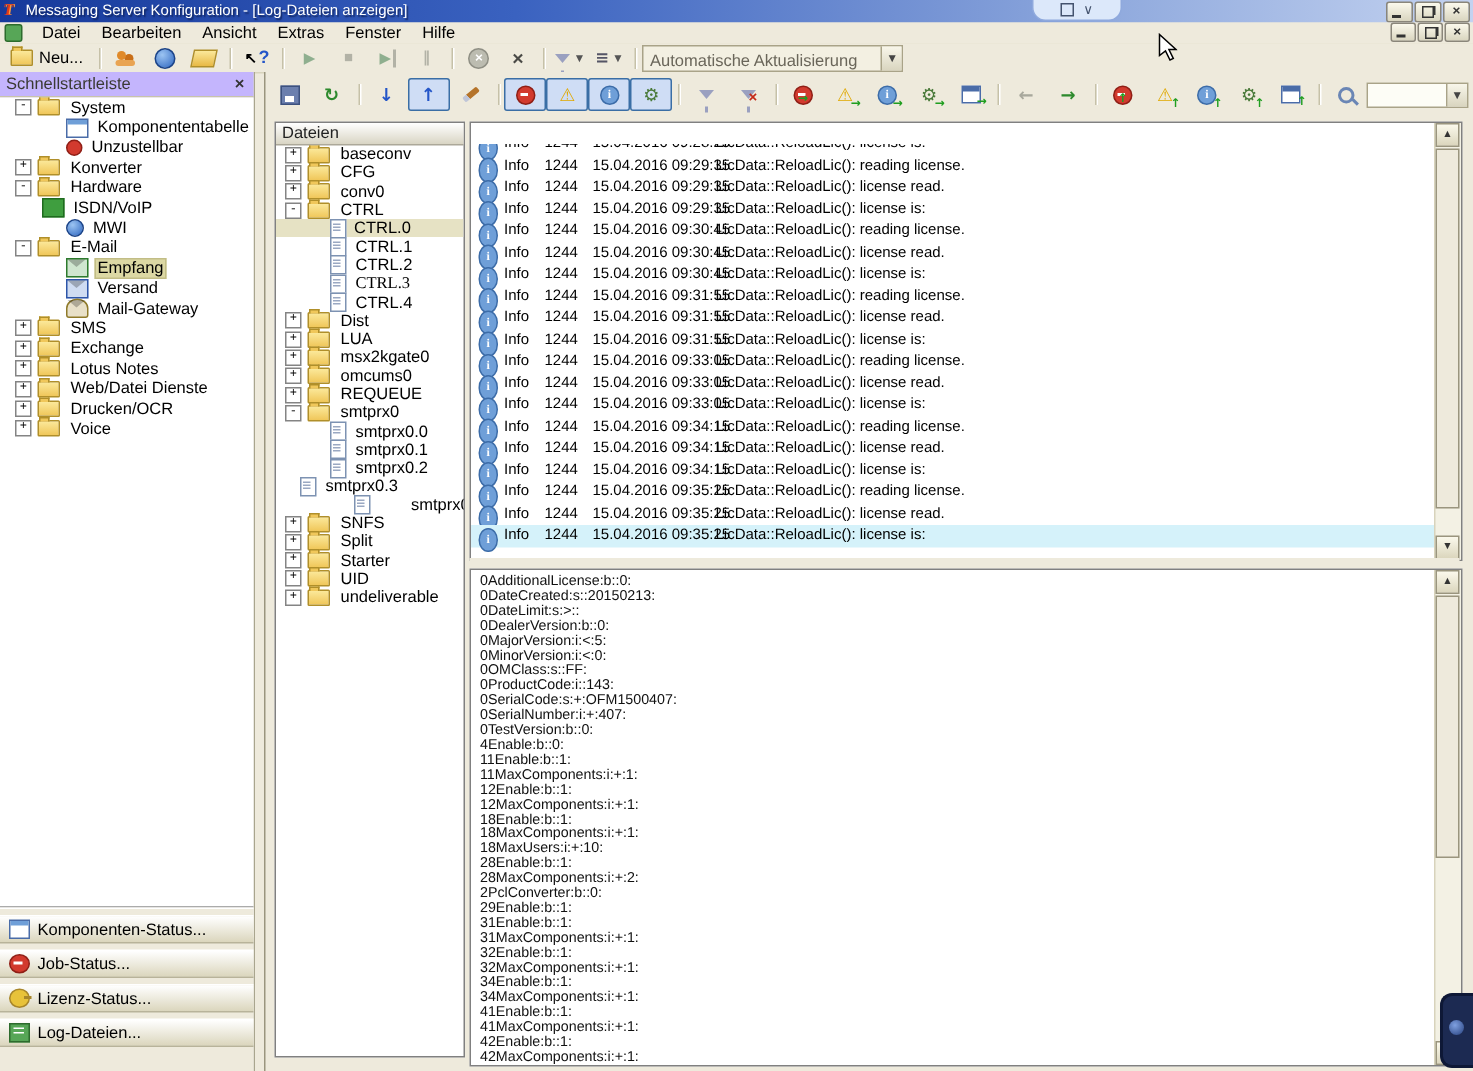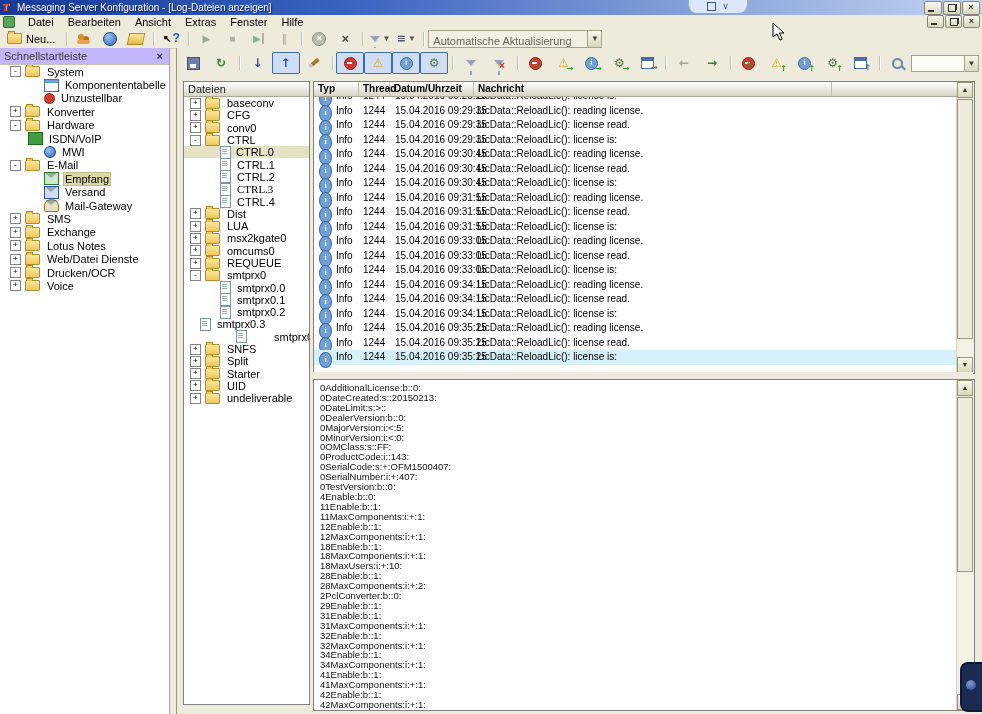--- a/index.html
+++ b/index.html
@@ -348,20 +348,38 @@
           <span class="exp">+</span>
           <span class="ic g-folder" style="margin-right: 5px;"></span>
           <span class="lbl">Drucken/OCR</span>
         </div>
         <div class="trow" style="padding-left: 10px;">
           <span class="exp">+</span>
           <span class="ic g-folder" style="margin-right: 5px;"></span>
           <span class="lbl">Voice</span>
         </div>
       </div>
+    <div class="qbuttons" id="qbuttons">
+        <div class="qbtn">
+          <span class="qb-ic qb-comp"></span>
+          <span>Komponenten-Status...</span>
+        </div>
+        <div class="qbtn">
+          <span class="qb-ic qb-job"></span>
+          <span>Job-Status...</span>
+        </div>
+        <div class="qbtn">
+          <span class="qb-ic qb-liz"></span>
+          <span>Lizenz-Status...</span>
+        </div>
+        <div class="qbtn">
+          <span class="qb-ic qb-log"></span>
+          <span>Log-Dateien...</span>
+        </div>
+      </div>
   </div>
 
   <div class="childwin">
 
     <div class="toolbar2" id="toolbar2">
         <span class="tbtn">
           <span class="ic g-save"></span>
         </span>
         <span class="tbtn">
           <span class="ic g-refresh">↻</span>
@@ -560,26 +578,20 @@
           </div>
           <div class="trow" style="padding-left: 6px;">
             <span class="exp">+</span>
             <span class="ic g-folder" style="margin-right: 5px;"></span>
             <span class="lbl">undeliverable</span>
           </div>
         </div>
     </div>
 
     <div class="log-table">
-      <div class="thead" id="thead">
-          <span class="hcell" style="left: 0px; width: 45px;">Typ</span>
-          <span class="hcell" style="left: 45px; width: 31px;">Thread</span>
-          <span class="hcell" style="left: 76px; width: 84px;">Datum/Uhrzeit</span>
-          <span class="hcell" style="left: 160px; width: 358px;">Nachricht</span>
-        </div>
       <div class="rows-vp">
         <div class="rows-inner" id="lrows">
             <div class="lrow">
               <span class="c ci ic g-info">i</span>
               <span class="c ct">Info</span>
               <span class="c cth">1244</span>
               <span class="c cd">15.04.2016 09:28:25</span>
               <span class="c cm">LicData::ReloadLic(): license is:</span>
             </div>
             <div class="lrow">

